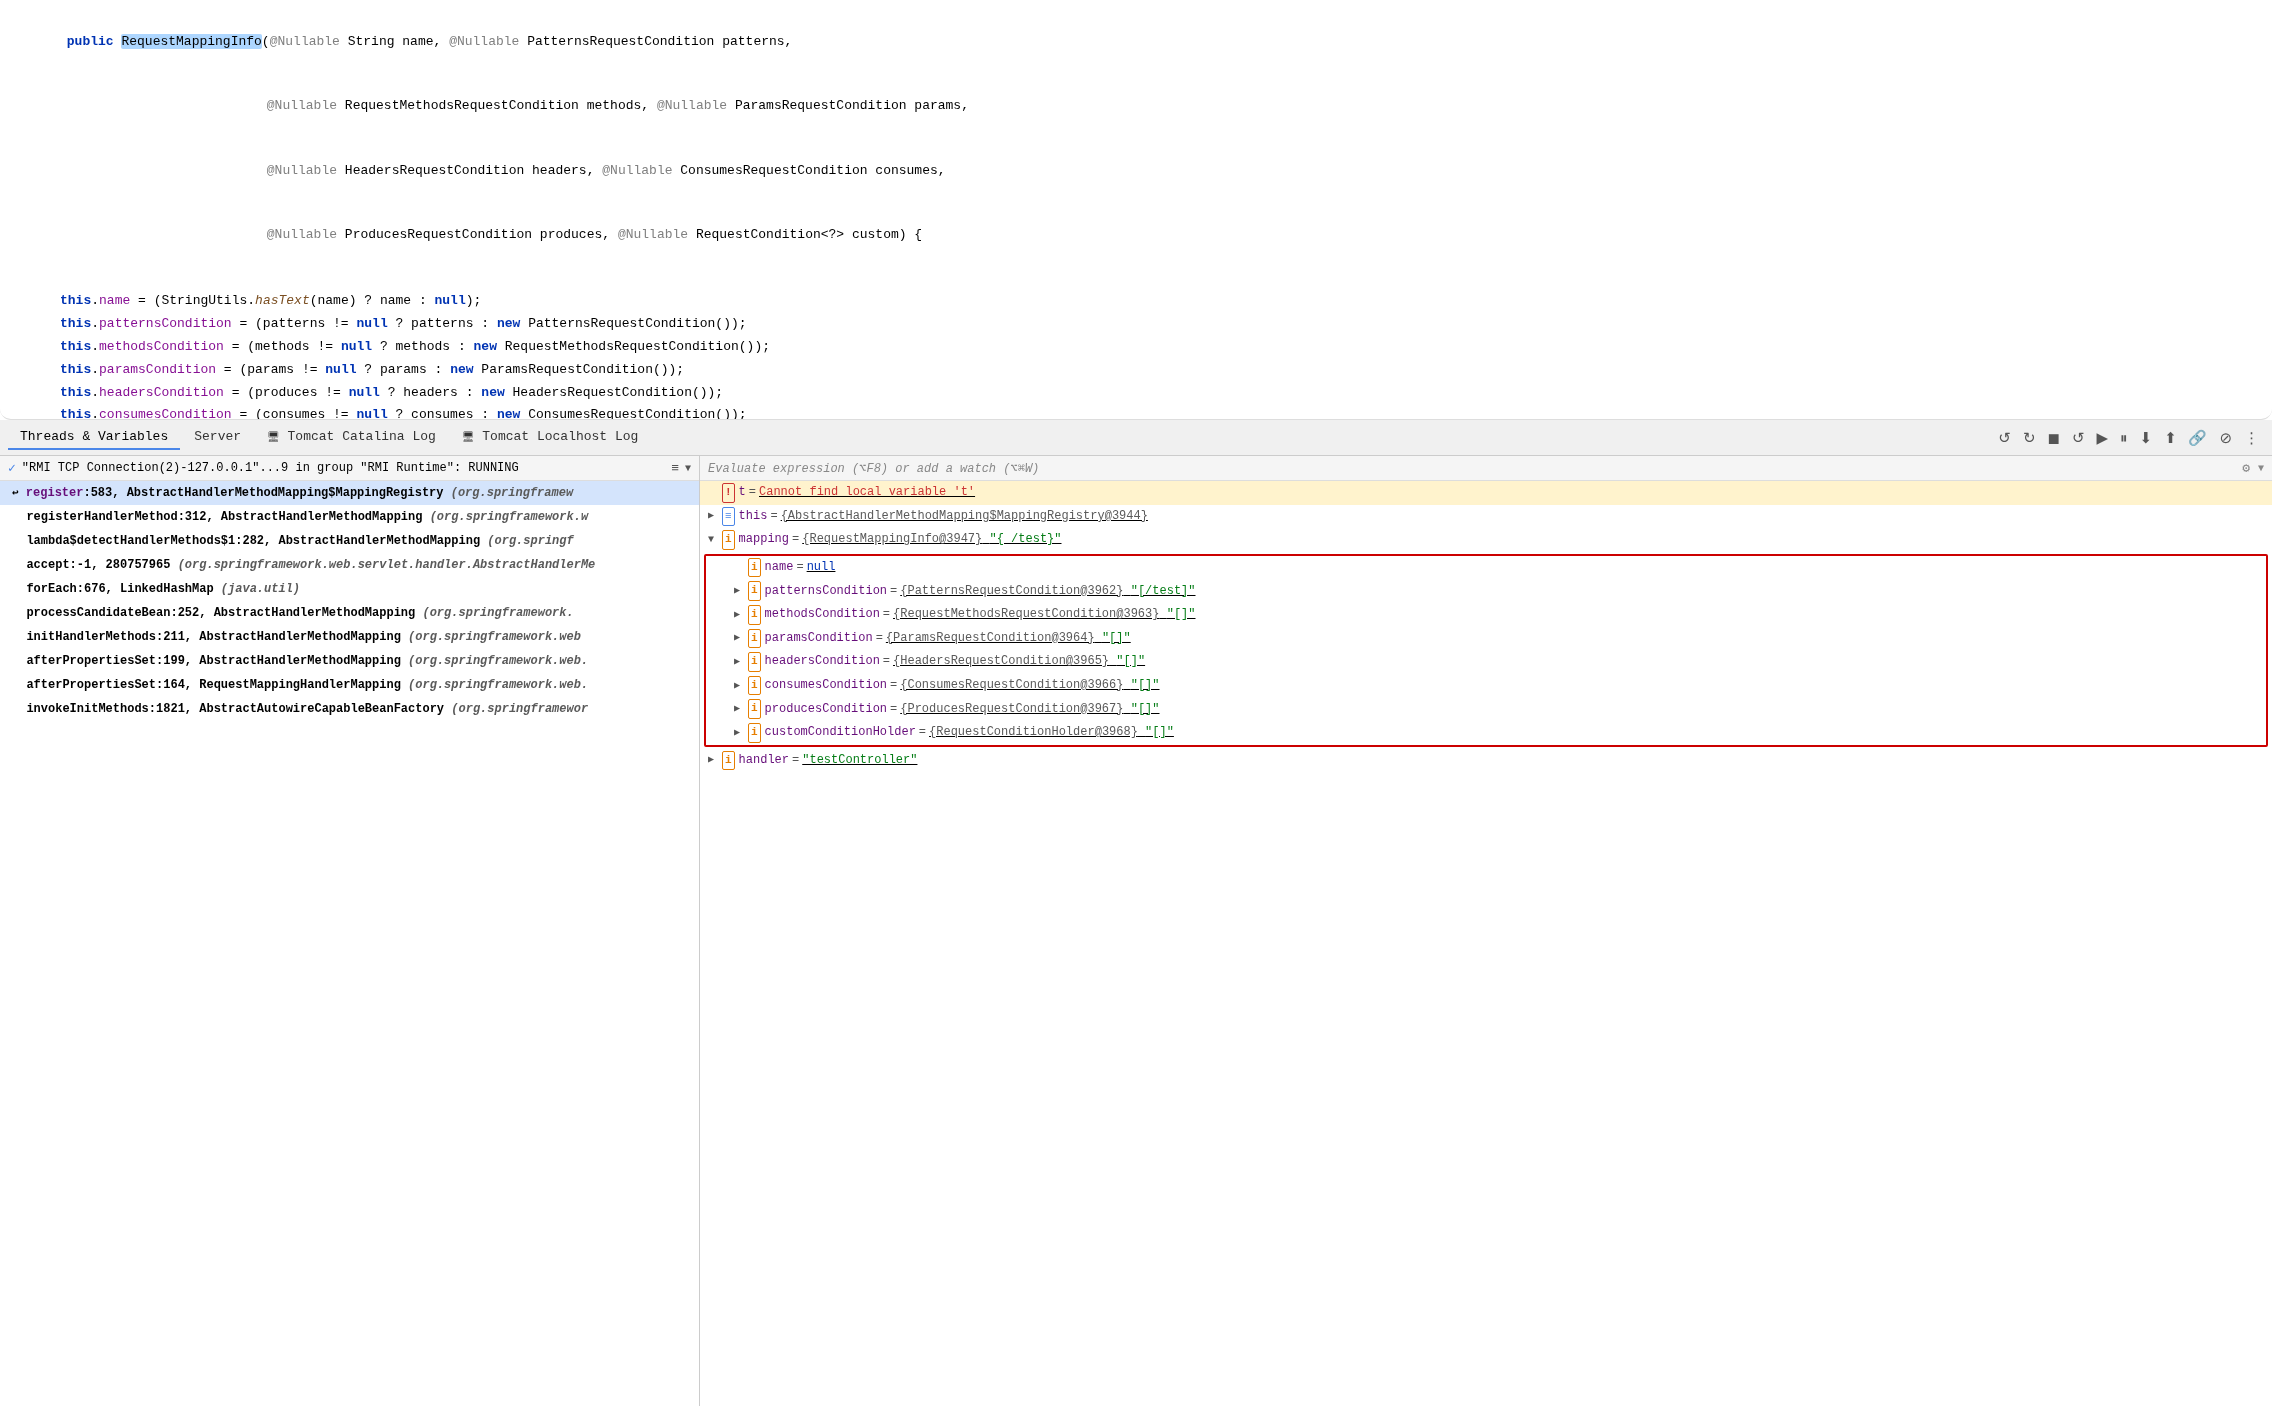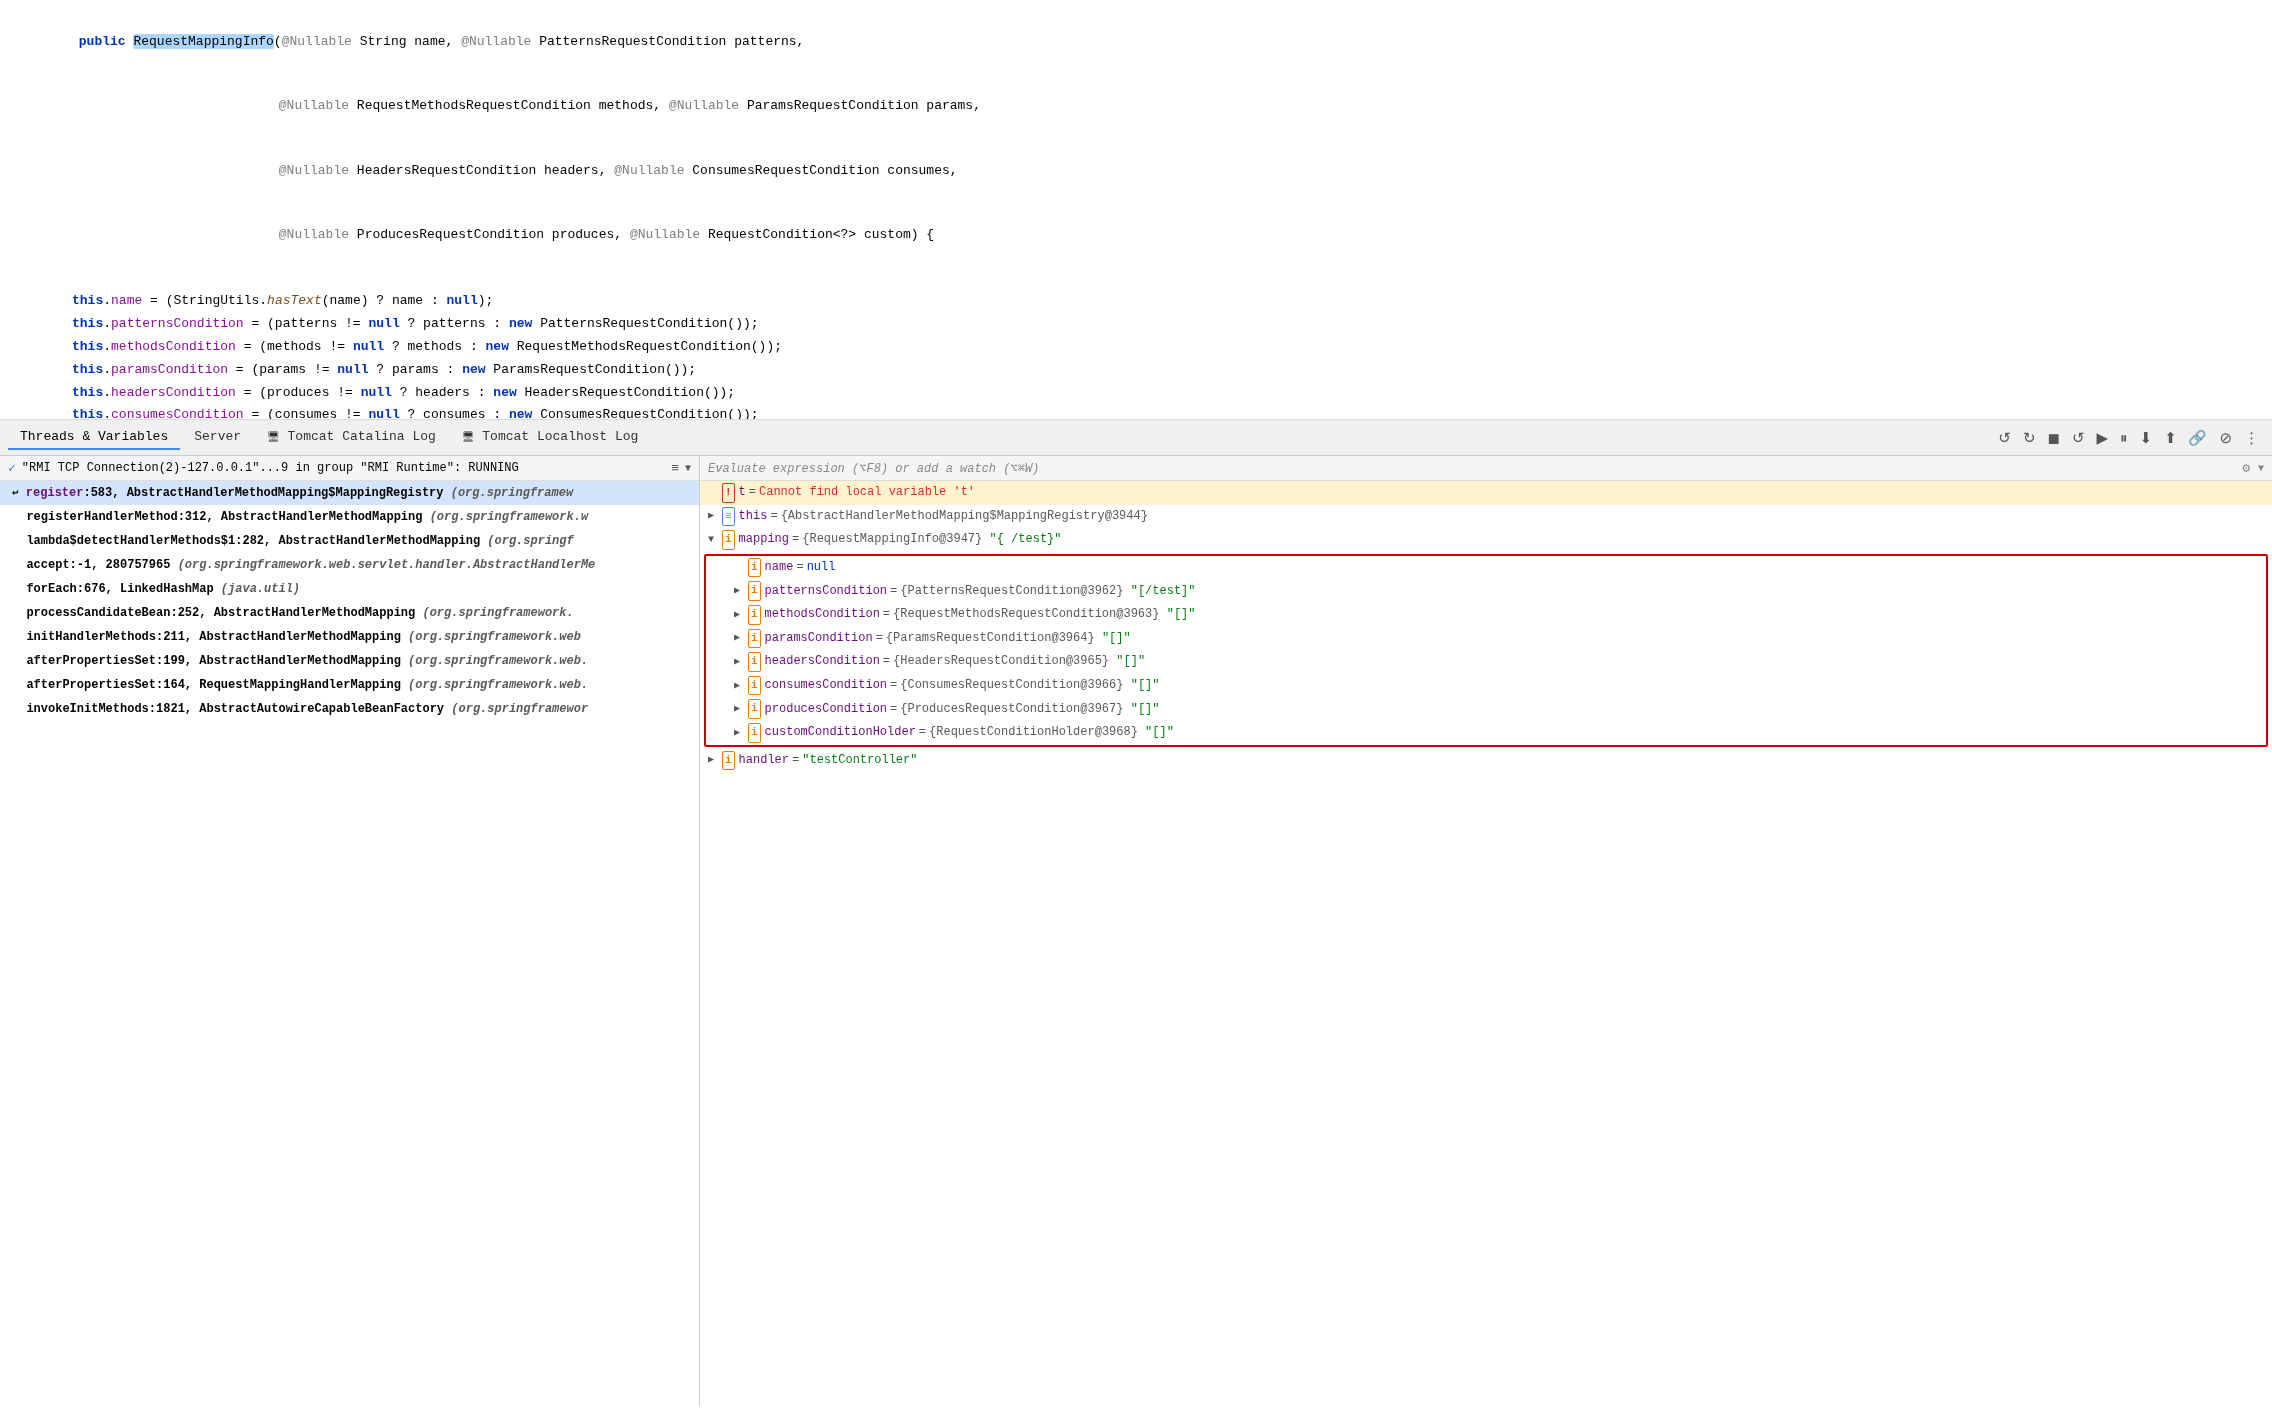--- a/index.html
+++ b/index.html
@@ -1,24 +1,25 @@
 <!DOCTYPE html>
 <html><head>
   <meta charset="utf-8">
   <style>
     * { box-sizing: border-box; margin: 0; padding: 0; }
     body { font-family: 'Courier New', Courier, monospace; background: #fff; font-size: 13px; overflow: hidden; }
 
     
     .code-area {
       background: #fff;
-      padding: 10px 12px;
+      padding: 10px 0;
       height: 420px;
       overflow: hidden;
       border-bottom: 1px solid #ddd;
+      border-radius: 11px;
     }
     .code-line {
       display: flex;
       align-items: baseline;
       padding: 1px 0 1px 20px;
       line-height: 1.6;
       white-space: pre;
       font-size: 13px;
     }
     .code-content { display: inline; }
@@ -133,21 +134,21 @@
       white-space: nowrap;
       cursor: pointer;
     }
     .var-row.highlighted { background: #fff3cd; }
     .expand-arrow { display: inline-block; width: 14px; font-size: 10px; color: #555; }
     .var-icon { color: #e67e00; font-size: 11px; margin-right: 4px; font-weight: bold; border: 1px solid #e67e00; border-radius: 2px; padding: 0 2px; }
     .var-icon.blue { color: #4a86e8; border-color: #4a86e8; }
     .var-icon.red { color: #cc3333; border-color: #cc3333; }
     .var-name { color: #660e7a; font-weight: normal; }
     .var-eq { color: #555; margin: 0 3px; }
-    .var-val { color: #000; }
+    .var-val { color: #000; text-decoration: underline; }
     .var-val .obj-ref { color: #5a5a5a; }
     .var-val .string-val { color: #067d17; }
     .var-val .null-val { color: #0033b3; }
     .highlighted-box {
       border: 2px solid #cc0000;
       margin: 2px 4px;
       border-radius: 2px;
       background: #fff;
     }
 

